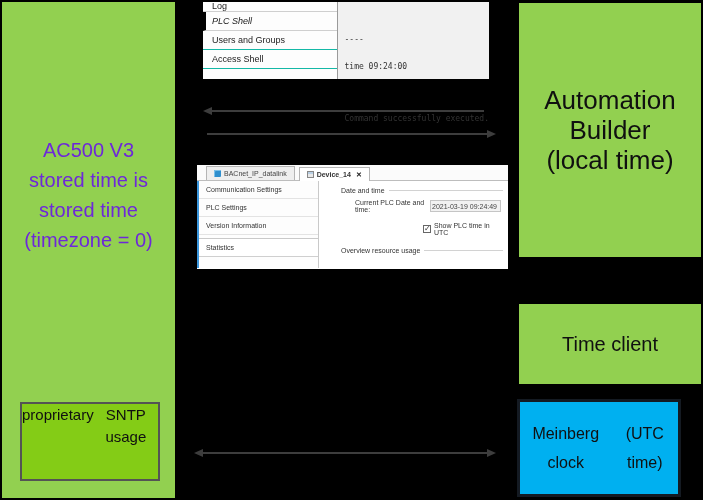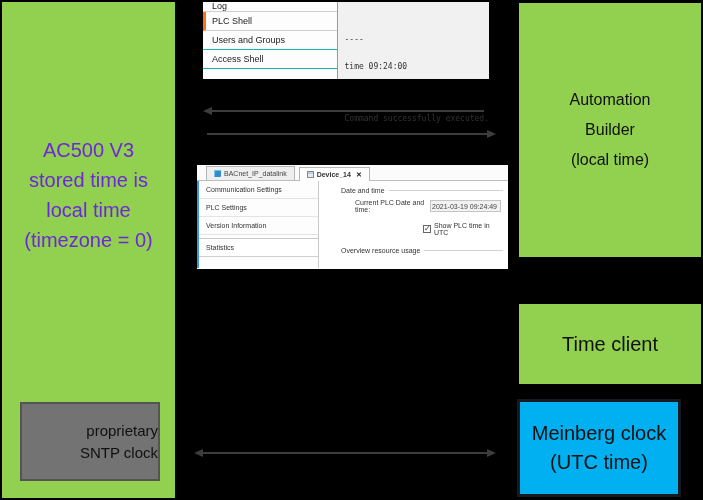--- a/index.html
+++ b/index.html
@@ -13,40 +13,40 @@
   .left-panel{
     position:absolute;left:2px;top:2px;width:173px;height:496px;
     background:#92d050;
   }
   .left-title{
     position:absolute;top:133px;left:0;width:100%;
     text-align:center;font-size:20px;line-height:30px;color:#6d28d9;
   }
   .sntp-box{
     position:absolute;left:18px;top:400px;width:136px;height:75px;
-    background:#737373;border:2px solid #545454;
-    display:flex;flex-direction:column;justify-content:center;align-items:flex-end;
+    background:#84cc16;border:2px solid #545454;
+    display:flex;flex-direction:row;justify-content:center;align-items:flex-start;
     font-size:15px;line-height:22px;color:#101010;text-align:center;
   }
   
   .box-ab{
     position:absolute;left:519px;top:3px;width:182px;height:254px;
     background:#92d050;display:flex;flex-direction:column;justify-content:center;align-items:center;
-    font-size:16px;line-height:30px;color:#101010;text-align:center;
+    font-size:26px;line-height:30px;color:#101010;text-align:center;
   }
   .box-tc{
     position:absolute;left:519px;top:304px;width:182px;height:80px;
     background:#92d050;display:flex;justify-content:center;align-items:center;
     font-size:20px;color:#101010;
   }
   .box-mb{
     position:absolute;left:517px;top:399px;width:164px;height:98px;
     background:#00b0f0;border:3px solid #141a22;box-sizing:border-box;
-    display:flex;flex-direction:column;justify-content:center;align-items:center;
-    font-size:20px;line-height:29px;color:#101010;text-align:center;
+    display:flex;flex-direction:row;justify-content:center;align-items:center;
+    font-size:16px;line-height:29px;color:#101010;text-align:center;
   }
   
   .arrow{position:absolute;height:2px;background:#3d3d3d;}
   .arrow.head-left::before{
     content:"";position:absolute;left:-9px;top:-3px;width:0;height:0;
     border-top:4px solid transparent;border-bottom:4px solid transparent;
     border-right:9px solid #3d3d3d;
   }
   .arrow.head-right::after{
     content:"";position:absolute;right:-9px;top:-3px;width:0;height:0;
@@ -60,21 +60,21 @@
   .shot-plc{
     position:absolute;left:203px;top:2px;width:286px;height:77px;
     background:#fdfdfd;display:flex;font-size:9px;color:#222;
   }
   .shot-plc .sidebar{width:135px;position:relative;background:#fdfdfd;}
   .shot-plc .row{
     height:19px;line-height:19px;padding-left:9px;
     border-bottom:1px solid #14b8a6;box-sizing:border-box;white-space:nowrap;
   }
   .shot-plc .row-log{height:12px;line-height:13px;margin-top:-2px;border-bottom:1px solid #cfcfcf;}
-  .shot-plc .row-sel{border-left:3px solid #f97316;padding-left:6px;border-bottom:1px solid #cfcfcf;}
+  .shot-plc .row-sel{border-left:3px solid #000000;padding-left:6px;border-bottom:1px solid #cfcfcf;font-style:italic;}
   .shot-plc .console{
     flex:1;background:#f1f1f1;border-left:1px solid #9a9a9a;
     font-family:"DejaVu Sans Mono", monospace;font-size:8px;line-height:9px;
     color:#333;padding:15px 0 0 7px;white-space:pre;
   }
   .shot-plc .console .gap{height:7px;}
   
   .shot-dev{
     position:absolute;left:197px;top:165px;width:311px;height:104px;
     background:#fff;font-size:7px;color:#333;
@@ -122,26 +122,26 @@
   }
   .group2{margin-top:11px;}
 </style>
 </head>
 <body>
 
 <div class="left-panel">
   <div class="left-title">
     <div>AC500 V3</div>
     <div>stored time is</div>
-    <div>local time</div>
+    <div>stored time</div>
     <div>(timezone = 0)</div>
   </div>
   <div class="sntp-box">
     <div>proprietary</div>
-    <div>SNTP clock</div>
+    <div>SNTP usage</div>
   </div>
 </div>
 
 <div class="shot-plc">
   <div class="sidebar">
     <div class="row row-log">Log</div>
     <div class="row row-sel">PLC Shell</div>
     <div class="row">Users and Groups</div>
     <div class="row">Access Shell</div>
   </div>

